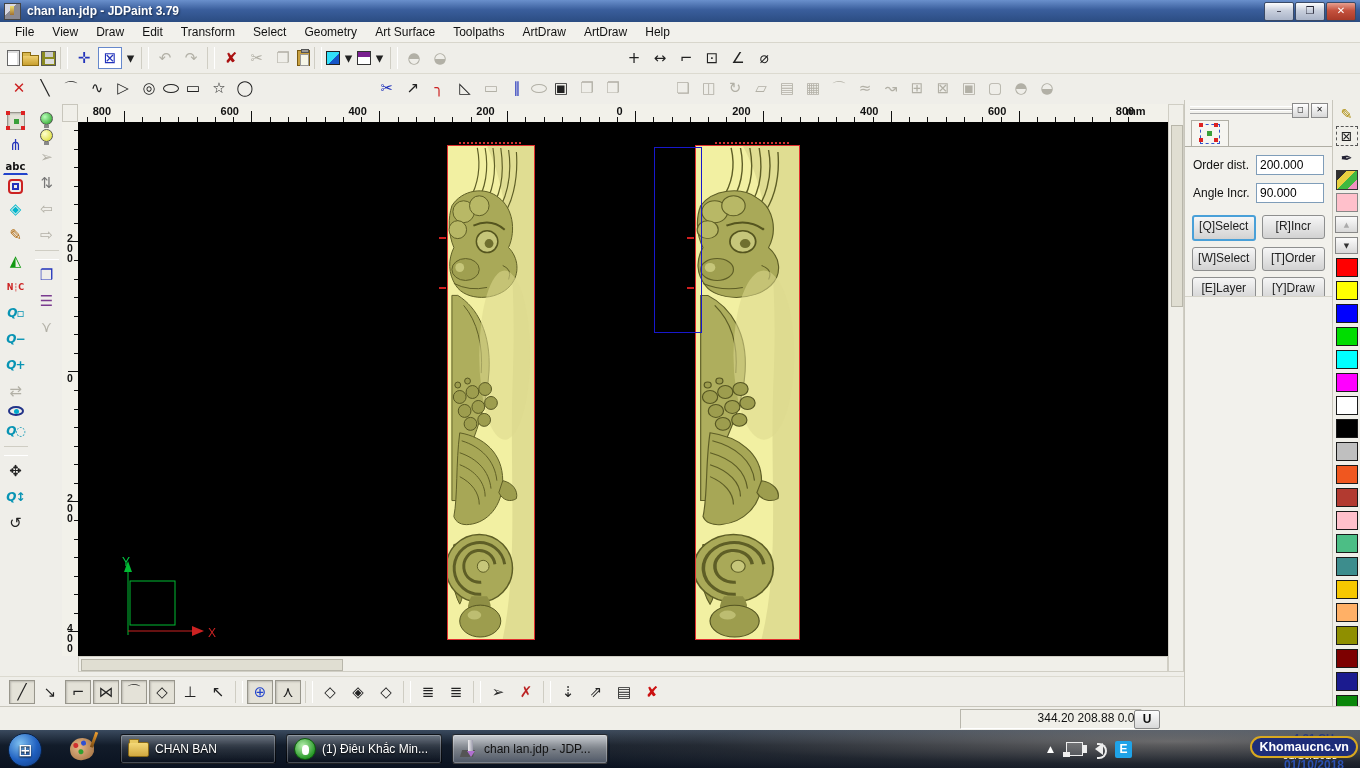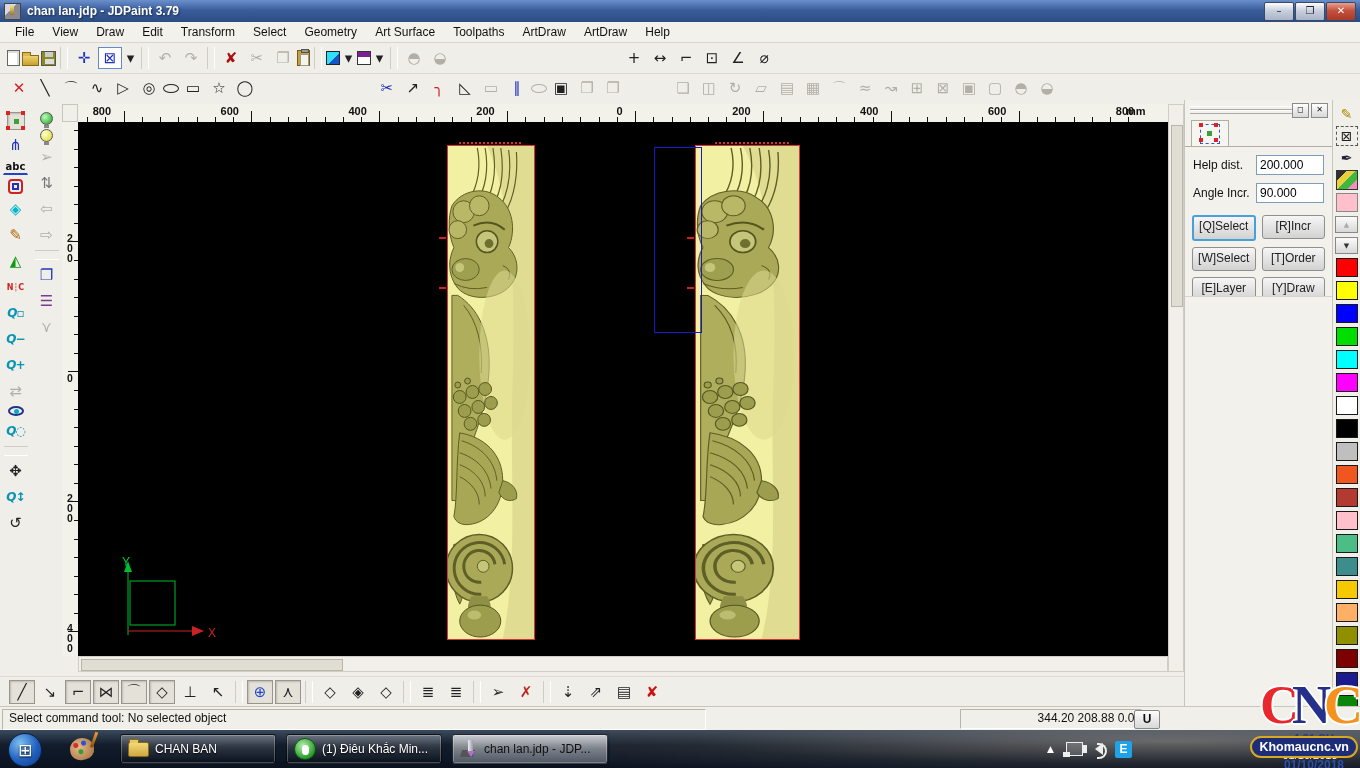--- a/index.html
+++ b/index.html
@@ -528,21 +528,21 @@
         <div class="rp-btn">◻</div>
         <div class="rp-btn">✕</div>
       </div>
     </div>
     <div class="rp-tabrow">
       <div class="rp-tab">
           <span class="i-select" style="display:inline-block"></span>
         </div>
     </div>
     <div class="rp-row">
-      <label>Help dist.</label>
+      <label>Order dist.</label>
       <input value="200.000" style="">
     </div>
     <div class="rp-row">
       <label>Angle Incr.</label>
       <input value="90.000" style="">
     </div>
     <div class="rp-grid" id="rp-grid">
         <div class="rp-button focused">[Q]Select</div>
         <div class="rp-button">[R]Incr</div>
         <div class="rp-button">[W]Select</div>
@@ -607,21 +607,20 @@
       <span class="tb" style="color: rgb(187, 34, 34);">✗</span>
       <span class="tbsep"></span>
       <span class="tb">⇣</span>
       <span class="tb">⇗</span>
       <span class="tb">▤</span>
       <span class="tb" style="color: rgb(204, 17, 17);">✘</span>
     </div>
 </div>
 
 <div class="statusbar">
-  <div class="sb-msg">Select command tool: No selected object</div>
   <div class="sb-coords">344.20 208.88 0.00</div>
   <div class="sb-unit">U</div>
 </div>
 
 <div class="taskbar">
   <div class="start-orb">⊞</div>
   <div class="pin-paint">
       <div class="paint-ico"></div>
     </div>
   <div id="task-buttons">
@@ -649,16 +648,15 @@
     <div class="e-ico">E</div>
   </div>
   <div class="clock">
     <div>4:31 CH</div>
     <div>01/10/2018</div>
   </div>
 </div>
 
 <div class="watermark">
   <div class="wm-time">4:31 CH</div>
-  <div class="wm-letters" id="wm-letters"><span style="color: rgb(232, 40, 44);">C</span><span style="color: rgb(36, 48, 138);">N</span><span style="color: rgb(245, 146, 30);">C</span></div>
   <div class="wm-pill">Khomaucnc.vn</div>
   <div class="wm-date">01/10/2018</div>
 </div>
 
 </body></html>

